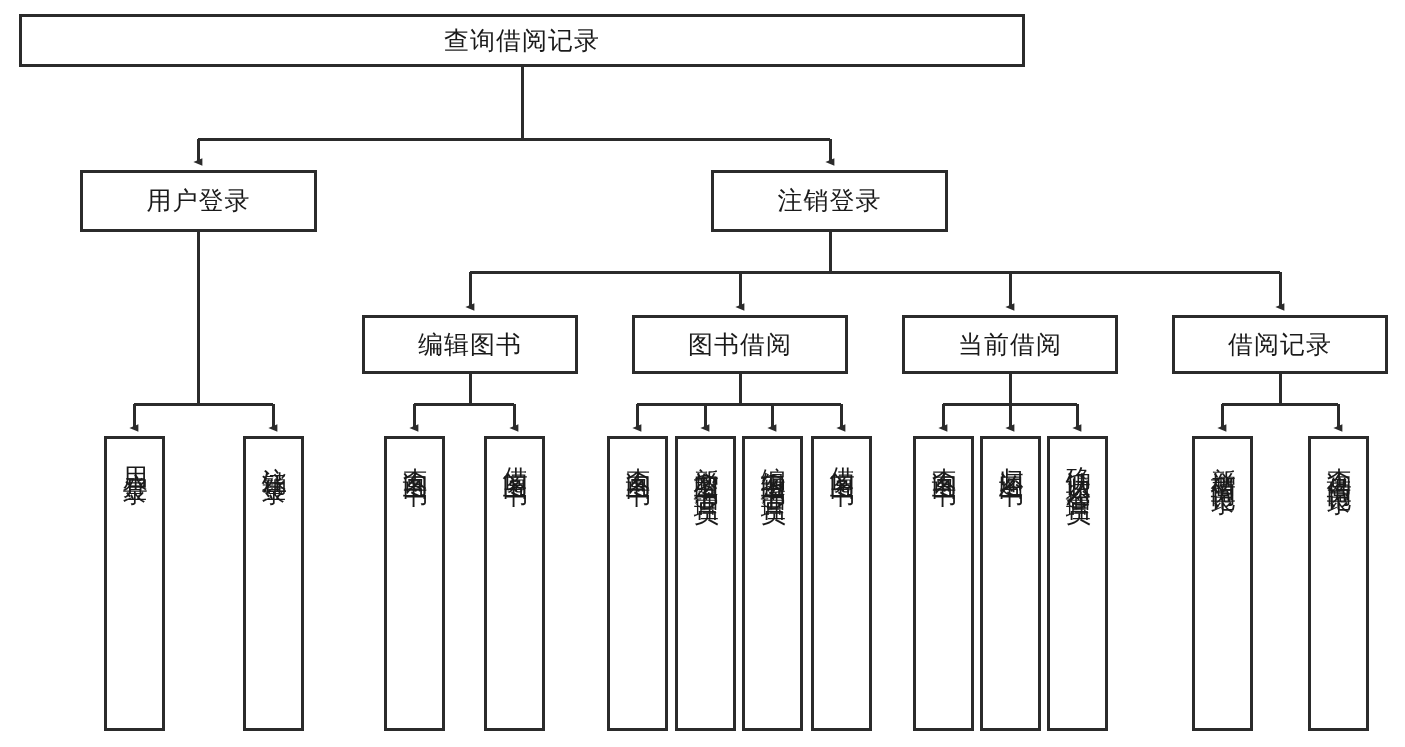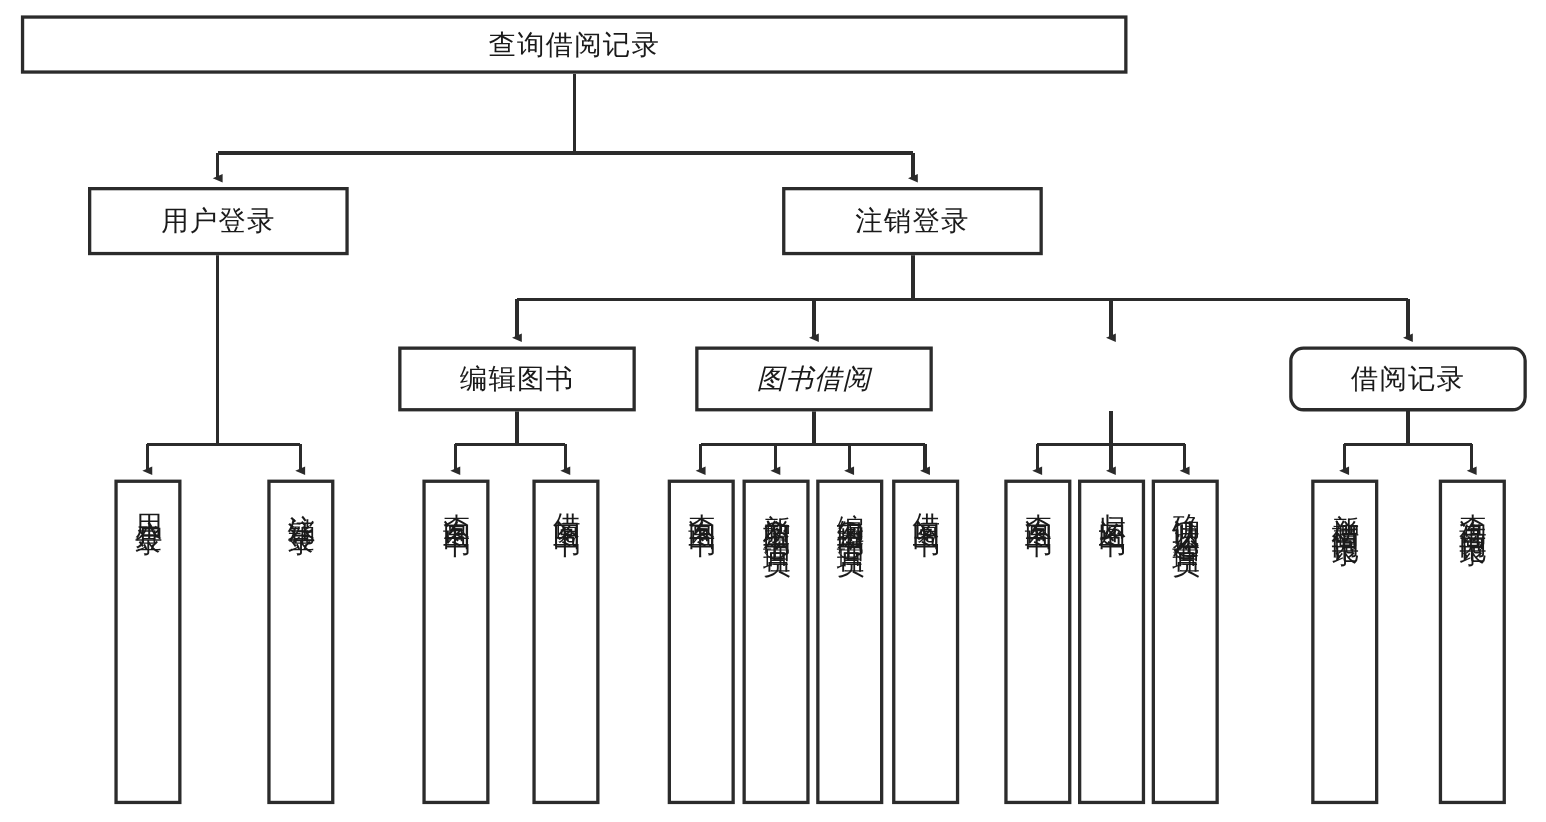--- a/index.html
+++ b/index.html
@@ -113,24 +113,27 @@
   <div class="node horiz" style="left:80px;top:170px;width:237px;height:62px;">
     <span class="label">用户登录</span>
   </div>
   <div class="node horiz" style="left:711px;top:170px;width:237px;height:62px;">
     <span class="label">注销登录</span>
   </div>
 
   <div class="node horiz" style="left:362px;top:315px;width:216px;height:59px;">
     <span class="label">编辑图书</span>
   </div>
-  <div class="node horiz" style="left:632px;top:315px;width:216px;height:59px;font-style:italic;">
+  <div class="node horiz" style="left:632px;top:315px;width:216px;height:59px;">
     <span class="label">图书借阅</span>
   </div>
-  <div class="node horiz" style="left:1172px;top:315px;width:216px;height:59px;border-radius:13px;">
+  <div class="node horiz" style="left:902px;top:315px;width:216px;height:59px;">
+    <span class="label">当前借阅</span>
+  </div>
+  <div class="node horiz" style="left:1172px;top:315px;width:216px;height:59px;">
     <span class="label">借阅记录</span>
   </div>
 
   <div class="node vert" style="left:104px;top:436px;width:61px;height:295px;">
     <span class="label">用户登录</span>
   </div>
   <div class="node vert" style="left:243px;top:436px;width:61px;height:295px;">
     <span class="label">注销登录</span>
   </div>
 

